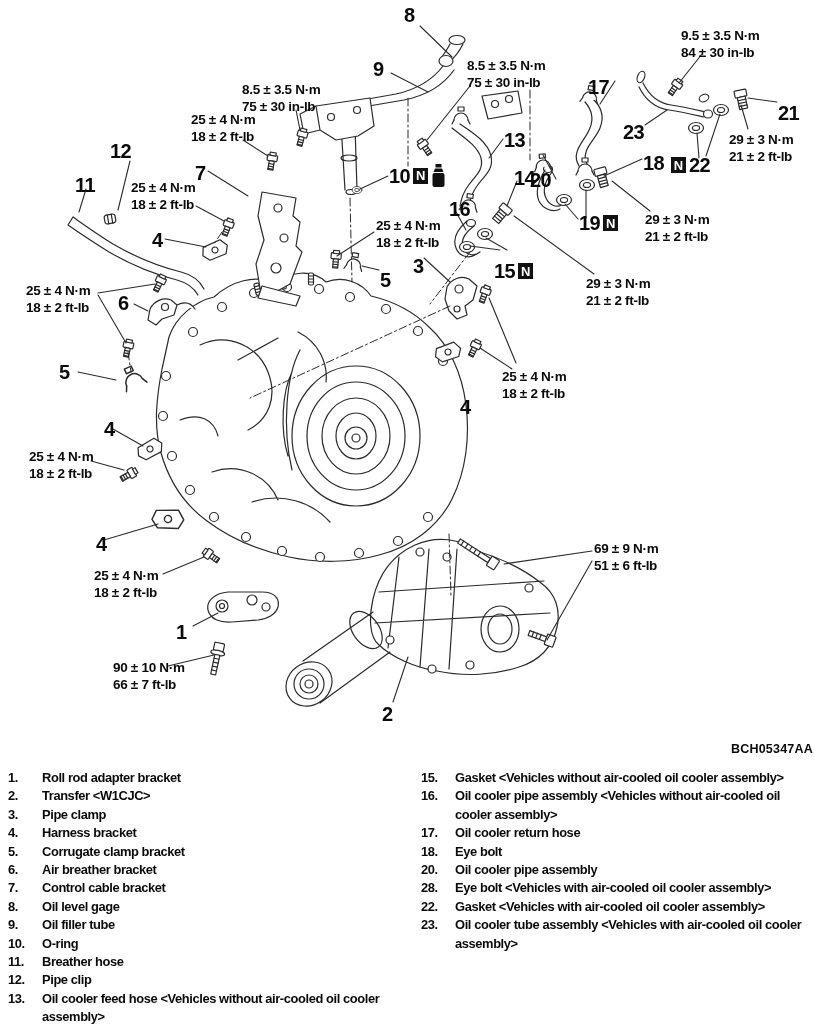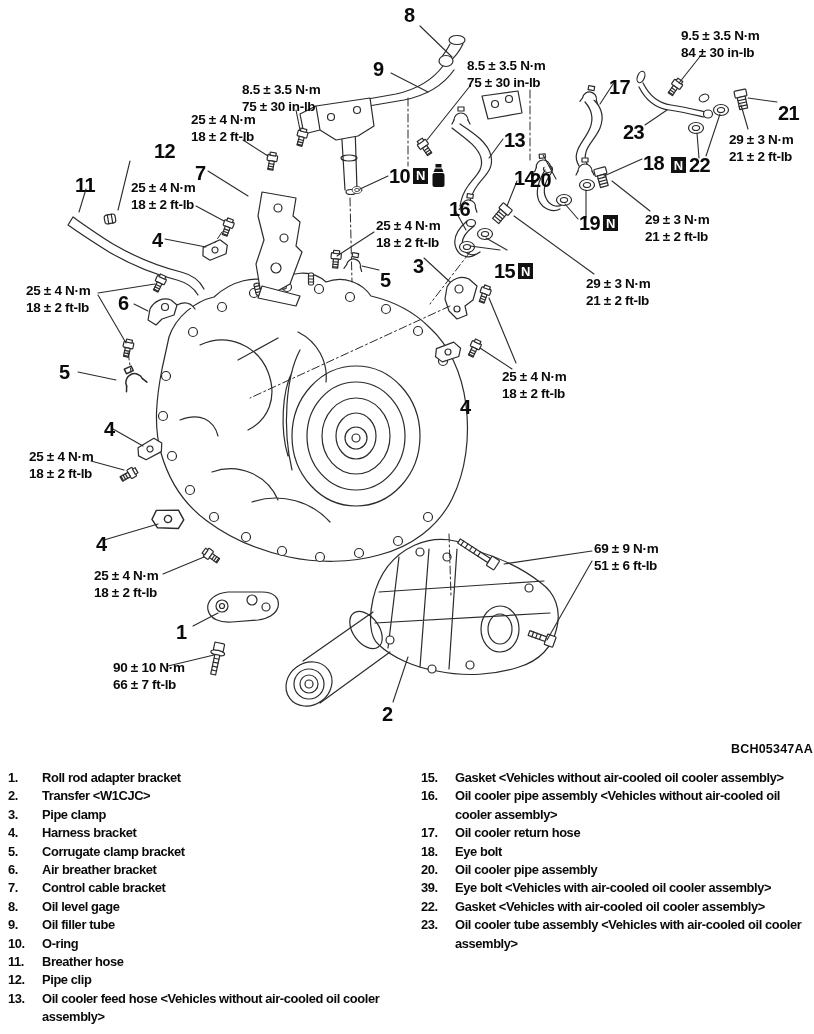--- a/index.html
+++ b/index.html
@@ -246,37 +246,37 @@
 
     <div class="figcode">BCH05347AA</div>
   <div class="callout" style="left: 404px; top: 5px;">
     <span class="cnum">8</span>
 
   </div>
       <div class="callout" style="left: 373px; top: 59px;">
     <span class="cnum">9</span>
 
   </div>
-      <div class="callout" style="left: 110px; top: 141px; margin-left: 44px;">
+      <div class="callout" style="left: 110px; top: 141px;">
     <span class="cnum">12</span>
 
   </div>
       <div class="callout" style="left: 75px; top: 175px;">
     <span class="cnum">11</span>
 
   </div>
       <div class="callout" style="left: 195px; top: 163px;">
     <span class="cnum">7</span>
 
   </div>
       <div class="callout" style="left: 504px; top: 130px;">
     <span class="cnum">13</span>
 
   </div>
-      <div class="callout" style="left: 609px; top: 77px;">
+      <div class="callout" style="left: 588px; top: 77px;">
     <span class="cnum">17</span>
 
   </div>
       <div class="callout" style="left: 623px; top: 122px;">
     <span class="cnum">23</span>
 
   </div>
       <div class="callout" style="left: 530px; top: 147px; margin-top: 23px;">
     <span class="cnum">20</span>
 
@@ -492,21 +492,21 @@
   </li>
       <li class="pitem">
     <span class="pnum">18.</span>
     <span class="pname">Eye bolt</span>
   </li>
       <li class="pitem">
     <span class="pnum">20.</span>
     <span class="pname">Oil cooler pipe assembly</span>
   </li>
       <li class="pitem">
-    <span class="pnum">39.</span>
+    <span class="pnum">28.</span>
     <span class="pname">Eye bolt &lt;Vehicles with air-cooled oil cooler assembly&gt;</span>
   </li>
       <li class="pitem">
     <span class="pnum">22.</span>
     <span class="pname">Gasket &lt;Vehicles with air-cooled oil cooler assembly&gt;</span>
   </li>
       <li class="pitem">
     <span class="pnum">23.</span>
     <span class="pname">Oil cooler tube assembly &lt;Vehicles with air-cooled oil cooler assembly&gt;</span>
   </li>

